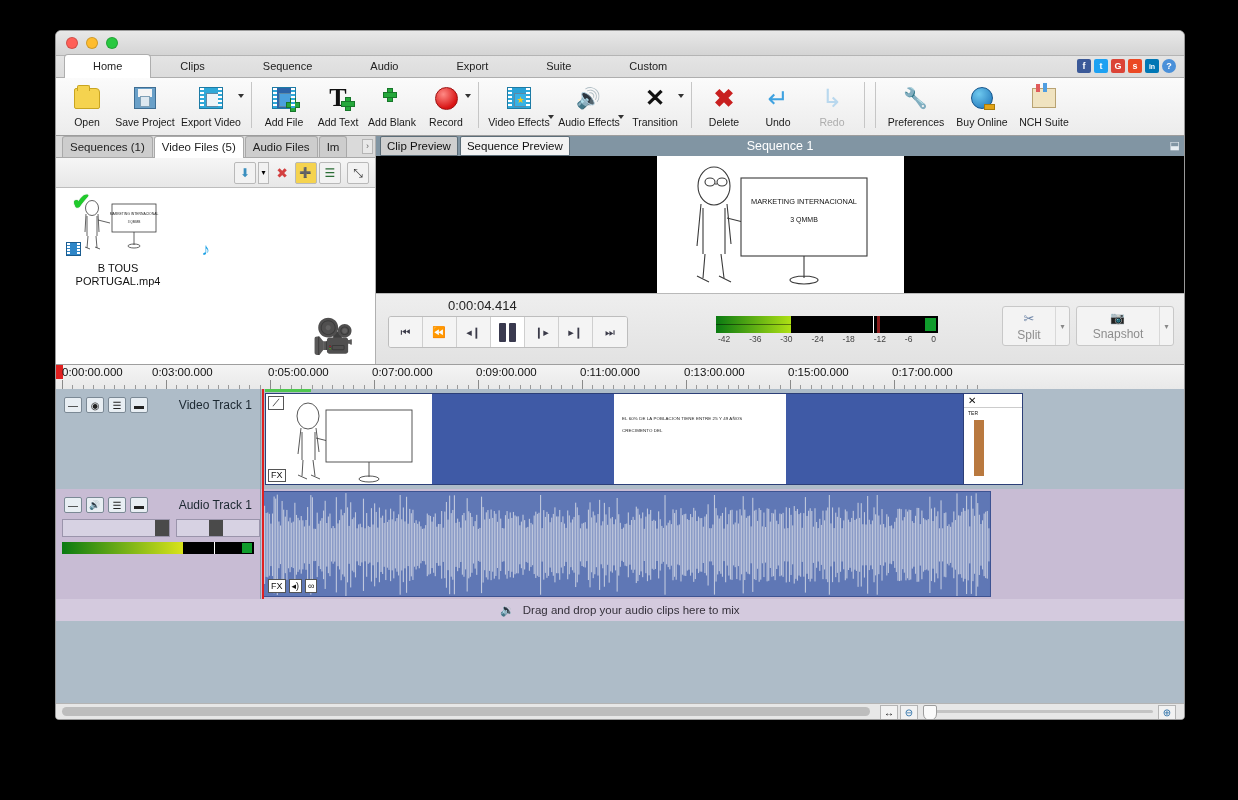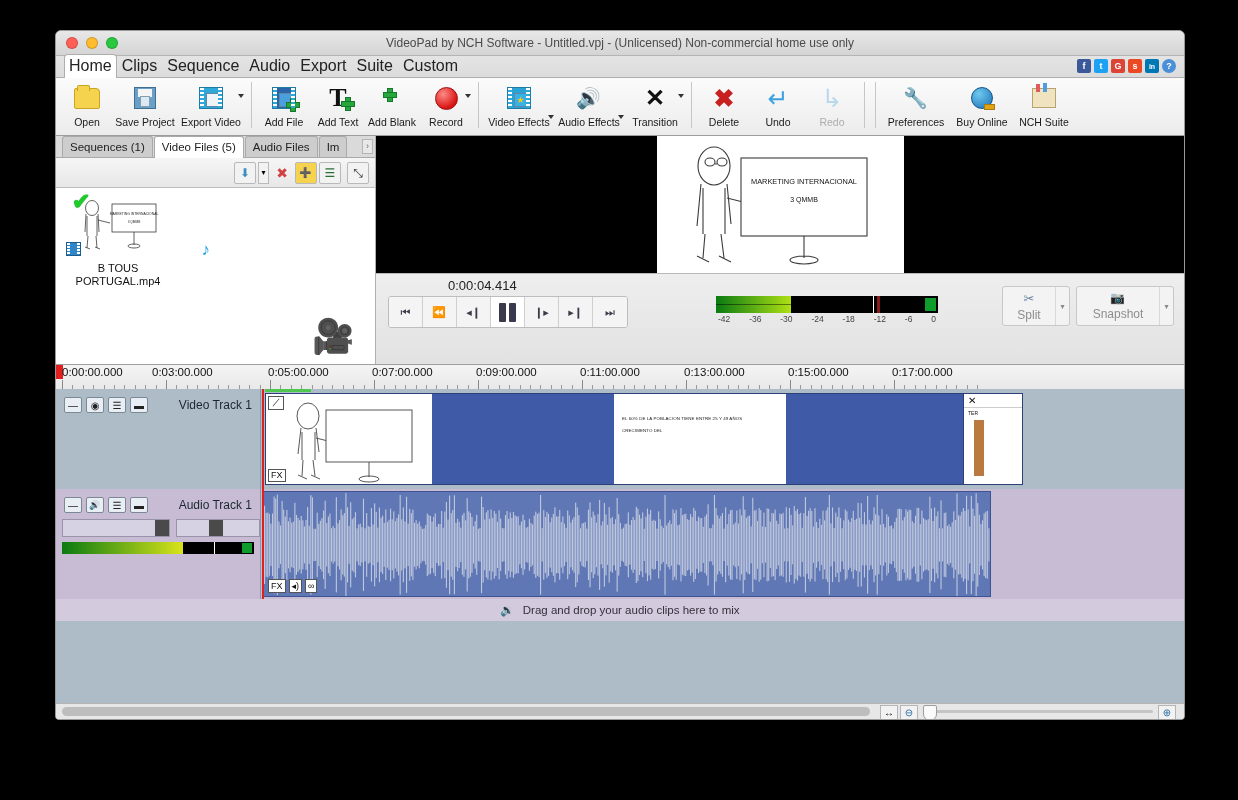--- a/index.html
+++ b/index.html
@@ -17,21 +17,21 @@
   .traffic { display:flex; gap:8px; padding-left:10px; }
   .tl { width:12px; height:12px; border-radius:50%; border:1px solid rgba(0,0,0,.18); }
   .tl.red{background:#ff5f57;} .tl.yellow{background:#febc2e;} .tl.green{background:#28c840;}
   .title-text { position:absolute; left:0; right:0; text-align:center; font-size:12px;
     color:#4a4a4a; pointer-events:none; }
 
   
   .tabbar { height:22px; background:linear-gradient(#e4e4e4,#dcdcdc);
     border-bottom:1px solid #aeaeae; display:flex; align-items:flex-end;
     padding-left:8px; position:relative; flex:0 0 auto; }
-  .rtab { font-size:16px; color:#222; padding:3px 4px 3px; border:1px solid transparent;
+  .rtab { font-size:11px; color:#222; padding:3px 28px 3px; border:1px solid transparent;
     border-bottom:none; line-height:16px; }
   .rtab.active { background:#fff; border-color:#aeaeae; border-radius:4px 4px 0 0;
     margin-bottom:-1px; padding-bottom:4px; }
   .social { position:absolute; right:8px; top:3px; display:flex; gap:3px; align-items:center; }
   .sic { width:14px; height:14px; border-radius:2px; font-size:9px; color:#fff;
     display:flex; align-items:center; justify-content:center; font-weight:bold; }
 
   
   .ribbon { height:58px; background:linear-gradient(#fbfbfb,#ececec);
     border-bottom:1px solid #9d9d9d; display:flex; align-items:flex-start;
@@ -248,21 +248,20 @@
 <body>
 
 <div class="app">
 
   <div class="titlebar">
     <div class="traffic">
       <span class="tl red"></span>
       <span class="tl yellow"></span>
       <span class="tl green"></span>
     </div>
-    <div class="title-text">VideoPad by NCH Software - Untitled.vpj - (Unlicensed) Non-commercial home use only</div>
   </div>
 
   <div class="tabbar">
     <div class="rtab active">Home</div>
     <div class="rtab">Clips</div>
     <div class="rtab">Sequence</div>
     <div class="rtab">Audio</div>
     <div class="rtab">Export</div>
     <div class="rtab">Suite</div>
     <div class="rtab">Custom</div>
@@ -443,20 +442,26 @@
             <span class="badge-note">♪</span>
           </div>
           <div class="binname">B TOUS</div>
           <div class="binname" style="margin-top:0">PORTUGAL.mp4</div>
         </div>
         <div class="cam-wm">🎥</div>
       </div>
     </div>
 
     <div class="preview">
+      <div class="pvtabs">
+        <div class="pvtab">Clip Preview</div>
+        <div class="pvtab active">Sequence Preview</div>
+        <div class="pvtitle">Sequence 1</div>
+        <div class="pv-expand">⬓</div>
+      </div>
       <div class="pvstage">
         <div class="pvframe">
           <svg width="247" height="137" viewBox="0 0 247 137">
             <rect width="247" height="137" fill="#ffffff"></rect>
             <g stroke="#3a3a3a" fill="none" stroke-width="1.1">
               <ellipse cx="57" cy="30" rx="16" ry="19"></ellipse>
               <path d="M48 26 a5 4 0 0 0 10 0 a5 4 0 0 0 -10 0"></path>
               <path d="M60 26 a5 4 0 0 0 10 0 a5 4 0 0 0 -10 0"></path>
               <path d="M58 28 h2"></path>
               <path d="M44 48 L40 90 M70 48 L74 88"></path>

